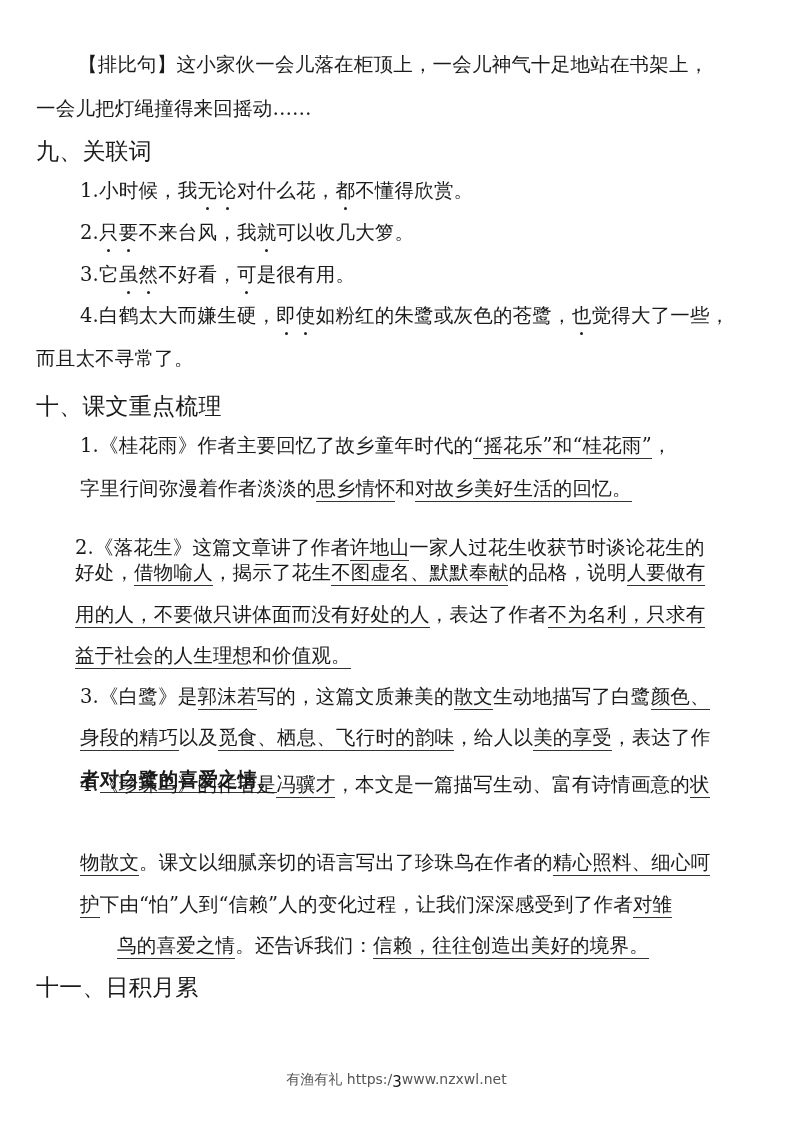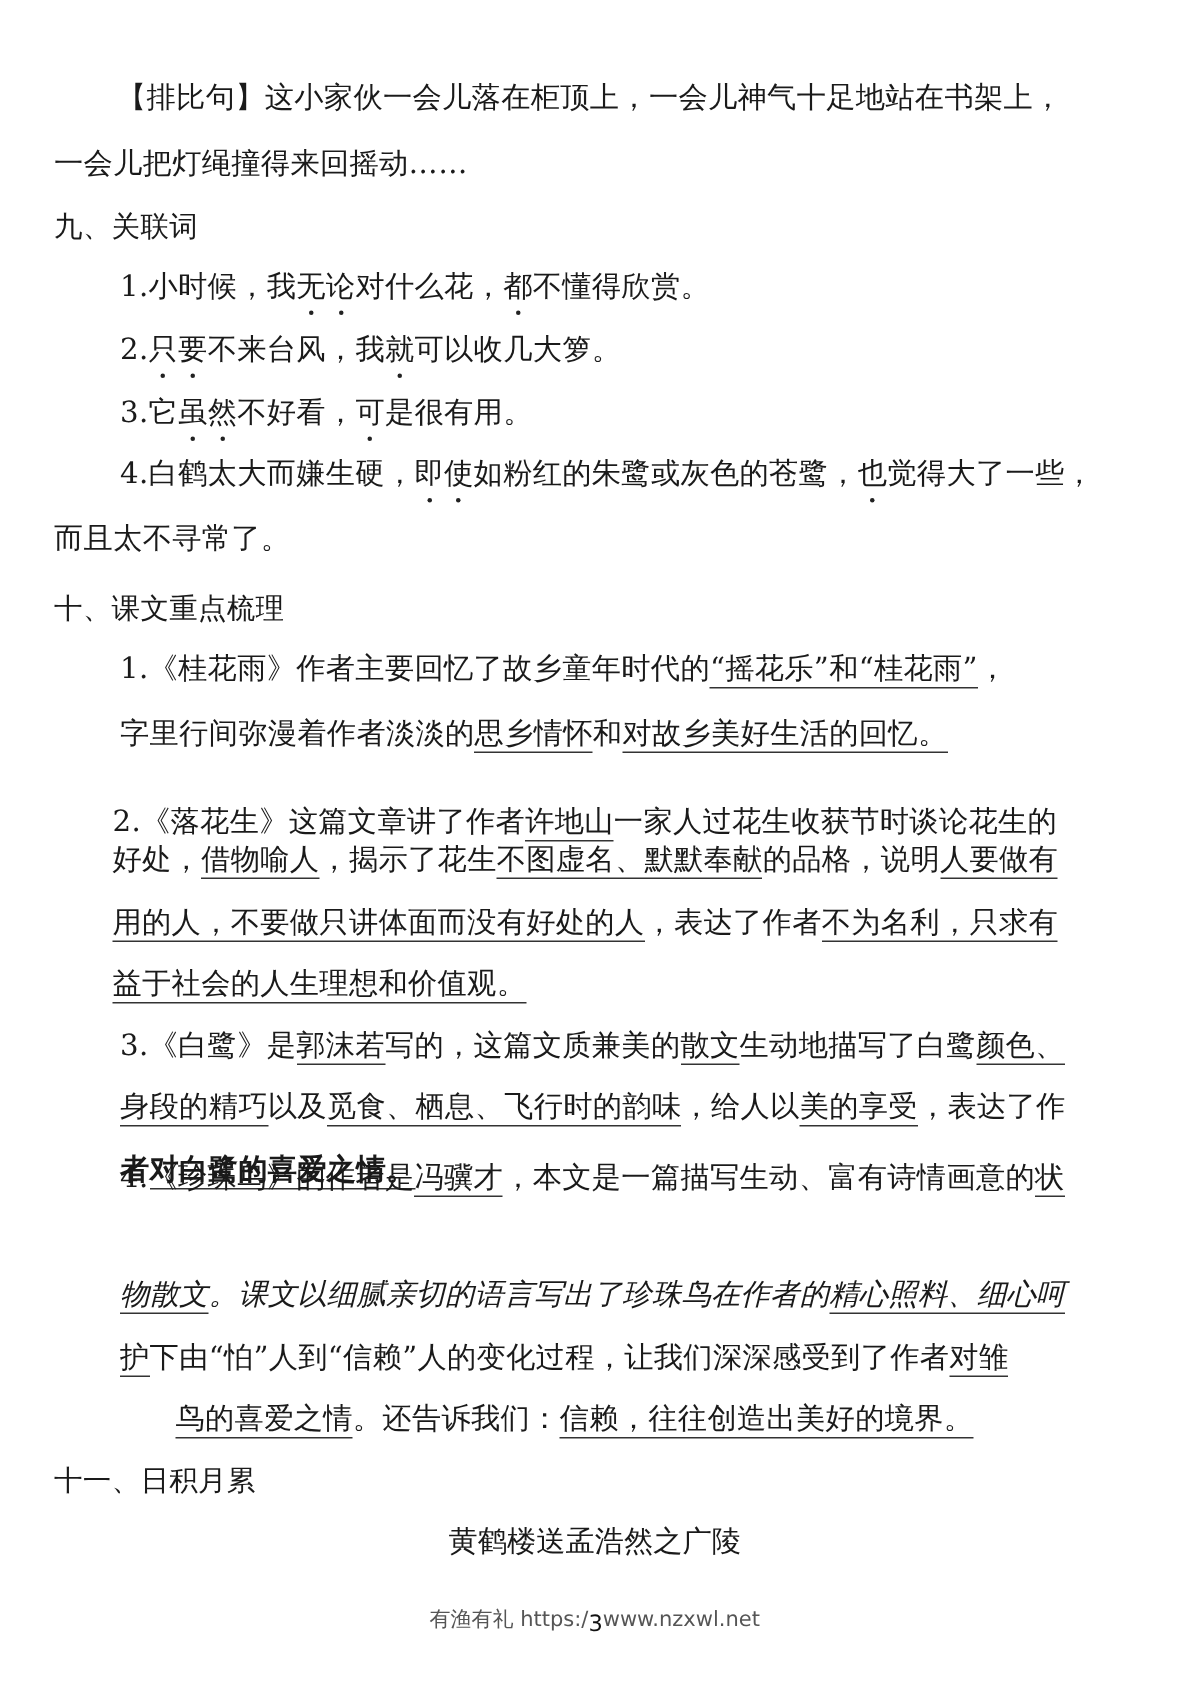--- a/index.html
+++ b/index.html
@@ -13,21 +13,21 @@
     position: absolute; white-space: nowrap;
     font-size: 19.5px; line-height: 26px; letter-spacing: 0.2px;
   }
   .u { border-bottom: 1.5px solid #333; padding-bottom: 1px; }
   .dot { position: relative; }
   .dot::after {
     content: ""; position: absolute; left: 50%; bottom: -8px;
     width: 3px; height: 3px; margin-left: -1.5px; border-radius: 50%;
     background: #222;
   }
-  .heading { font-size: 19px; }
+  .heading { font-size: 23px; }
   .center-title { position: absolute; left: 0; width: 793px; text-align: center; font-size: 19.5px; top: 1014px; }
   .footer {
     position: absolute; left: 0; width: 793px; text-align: center; top: 1070px;
     font-family: "DejaVu Sans", "Liberation Sans", sans-serif; font-size: 14px; color: #555;
   }
   .footer .pg { color: #111; font-size: 15px; position: relative; top: 3px; }
 </style>
 </head>
 <body>
 
@@ -45,24 +45,23 @@
       <div class="line" style="left: 80px; top: 433px;"><span>1.《桂花雨》作者主要回忆了故乡童年时代的</span><span class="u">“摇花乐”和“桂花雨”</span><span>，</span></div>
       <div class="line" style="left: 80px; top: 476px;"><span>字里行间弥漫着作者淡淡的</span><span class="u">思乡情怀</span><span>和</span><span class="u">对故乡美好生活的回忆。</span></div>
       <div class="line" style="left: 75px; top: 535px;"><span>2.《落花生》这篇文章讲了作者</span><span class="u">许地山</span><span>一家人过花生收获节时谈论花生的</span></div>
       <div class="line" style="left: 75px; top: 560px;"><span>好处，</span><span class="u">借物喻人</span><span>，揭示了花生</span><span class="u">不图虚名、默默奉献</span><span>的品格，说明</span><span class="u">人要做有</span></div>
       <div class="line" style="left: 75px; top: 602px;"><span class="u">用的人，不要做只讲体面而没有好处的人</span><span>，表达了作者</span><span class="u">不为名利，只求有</span></div>
       <div class="line" style="left: 75px; top: 643px;"><span class="u">益于社会的人生理想和价值观。</span></div>
       <div class="line" style="left: 80px; top: 684px;"><span>3.《白鹭》是</span><span class="u">郭沫若</span><span>写的，这篇文质兼美的</span><span class="u">散文</span><span>生动地描写了白鹭</span><span class="u">颜色、</span></div>
       <div class="line" style="left: 80px; top: 725px;"><span class="u">身段的精巧</span><span>以及</span><span class="u">觅食、栖息、飞行时的韵味</span><span>，给人以</span><span class="u">美的享受</span><span>，表达了作</span></div>
       <div class="line" style="left: 80px; top: 767px; font-weight: bold;"><span>者</span><span class="u">对白鹭的喜爱之情。</span></div>
       <div class="line" style="left: 80px; top: 772px;"><span>4.《珍珠鸟》的作者是</span><span class="u">冯骥才</span><span>，本文是一篇描写生动、富有诗情画意的</span><span class="u">状</span></div>
-      <div class="line" style="left: 80px; top: 850px; font-style: italic;"><span class="u">物散文</span><span>。课文以细腻亲切的语言写出了珍珠鸟在作者的</span><span class="u">精心照料、细心呵</span></div>
+      <div class="line" style="left: 80px; top: 850px;"><span class="u">物散文</span><span>。课文以细腻亲切的语言写出了珍珠鸟在作者的</span><span class="u">精心照料、细心呵</span></div>
       <div class="line" style="left: 80px; top: 892px;"><span class="u">护</span><span>下由“怕”人到“信赖”人的变化过程，让我们深深感受到了作者</span><span class="u">对雏</span></div>
       <div class="line" style="left: 80px; top: 933px; margin-left: 37px;"><span class="u">鸟的喜爱之情</span><span>。还告诉我们：</span><span class="u">信赖，往往创造出美好的境界。</span></div>
       <div class="line heading" style="left: 36px; top: 974px;"><span>十一、日积月累</span></div>
     </div>
 
-  <div class="center-title">黄鹤楼送孟浩然之广陵</div>
 
   <div class="footer">
     <span>有渔有礼 https:/</span><span class="pg">3</span><span>www.nzxwl.net</span>
   </div>
 </div>
 
 </body></html>

